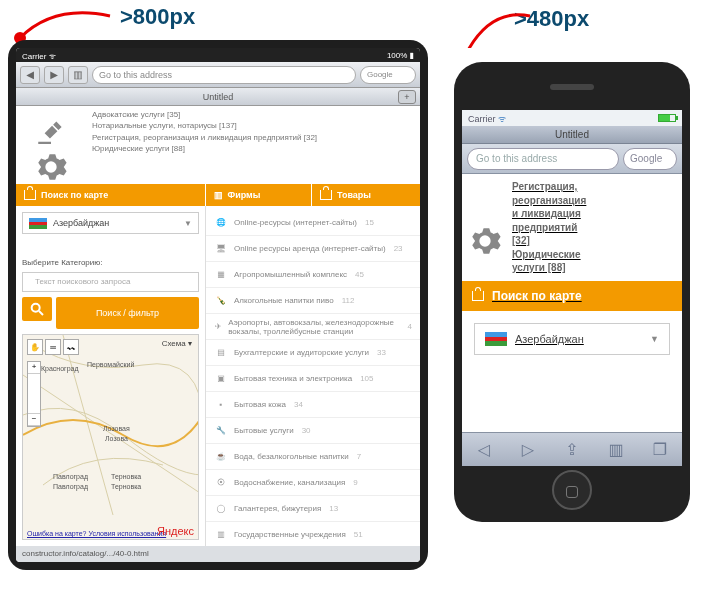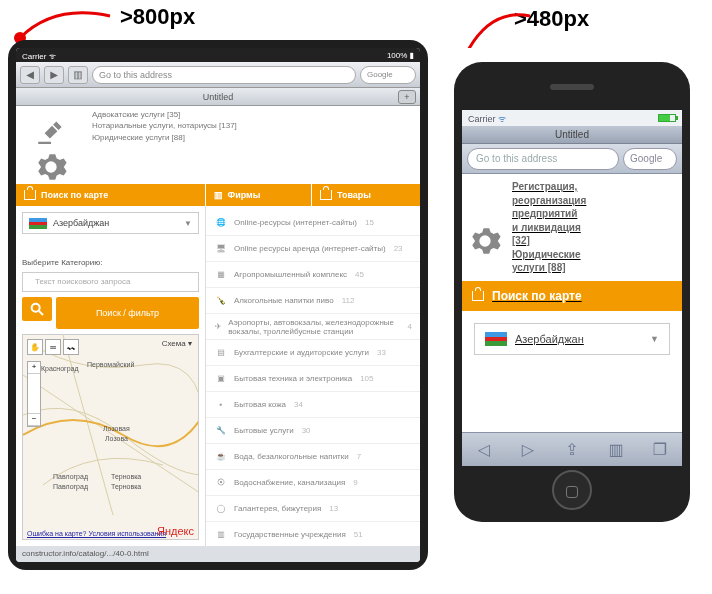--- a/index.html
+++ b/index.html
@@ -1,18 +1,18 @@
 <!DOCTYPE html>
 <html><head>
 <meta charset="utf-8">
 <style>
   * { box-sizing: border-box; margin: 0; padding: 0; }
   body { font-family: Arial, sans-serif; background: #fff; width: 712px; height: 594px; position: relative; }
 
-  .label { position: absolute; color: #000000; font-weight: bold; font-size: 22px; }
+  .label { position: absolute; color: #0c4a6e; font-weight: bold; font-size: 22px; }
   .label-tab { top: 4px; left: 120px; }
   .label-phone { top: 6px; left: 514px; }
   .callout { position: absolute; width: 100px; height: 38px; }
   .callout-tab { top: 8px; left: 14px; }
   .callout-phone { top: 10px; left: 460px; }
 
   
   .tablet { position: absolute; top: 40px; left: 8px; width: 420px; height: 530px; background: #1e1e1e; border-radius: 18px; padding: 8px; }
   .tablet-screen { width: 100%; height: 100%; background: #fff; border-radius: 4px; overflow: hidden; font-size: 9px; display: flex; flex-direction: column; }
 
@@ -133,20 +133,21 @@
           <svg viewBox="0 0 64 64">
               <path d="M20 40l14-14 10 10-14 14zM36 24l6-6 10 10-6 6zM8 56h24v4H8z"></path>
             </svg>
           <svg class="gear-side" viewBox="0 0 24 24" fill="#888">
               <path d="M12 8a4 4 0 100 8 4 4 0 000-8zm9 4l2 3-2 3-3-1a7 7 0 01-2 1l-1 3h-4l-1-3a7 7 0 01-2-1l-3 1-2-3 2-3-2-3 2-3 3 1a7 7 0 012-1l1-3h4l1 3a7 7 0 012 1l3-1 2 3z"></path>
             </svg>
         </div>
         <div class="cat-list">
           <div>Адвокатские услуги [35]</div>
           <div>Нотариальные услуги, нотариусы [137]</div>
+          <div>Регистрация, реорганизация и ликвидация предприятий [32]</div>
           <div>Юридические услуги [88]</div>
         </div>
       </div>
 
       <div class="orange-row">
         <div class="orange-tab ot-left">
             <span class="cart-icon"></span>
             <span>Поиск по карте</span>
           </div>
         <div class="orange-tab ot-mid">
@@ -293,22 +294,22 @@
       <div class="p-addr">Go to this address</div>
       <div class="p-search">Google</div>
     </div>
     <div class="p-body">
       <div class="p-cats">
         <svg class="p-gear" width="34" height="34" viewBox="0 0 24 24" fill="#888">
             <path d="M12 8a4 4 0 100 8 4 4 0 000-8zm9 4l2 3-2 3-3-1a7 7 0 01-2 1l-1 3h-4l-1-3a7 7 0 01-2-1l-3 1-2-3 2-3-2-3 2-3 3 1a7 7 0 012-1l1-3h4l1 3a7 7 0 012 1l3-1 2 3z"></path>
           </svg>
         <div>Регистрация,</div>
         <div>реорганизация</div>
+        <div>и ликвидация</div>
         <div>предприятий</div>
-        <div>и ликвидация</div>
         <div>[32]</div>
         <div>Юридические</div>
         <div>услуги [88]</div>
       </div>
       <div class="p-orange">
           <span class="cart-icon"></span>
           <span>Поиск по карте</span>
         </div>
       <div class="p-dd-wrap">
         <div class="p-dd">

